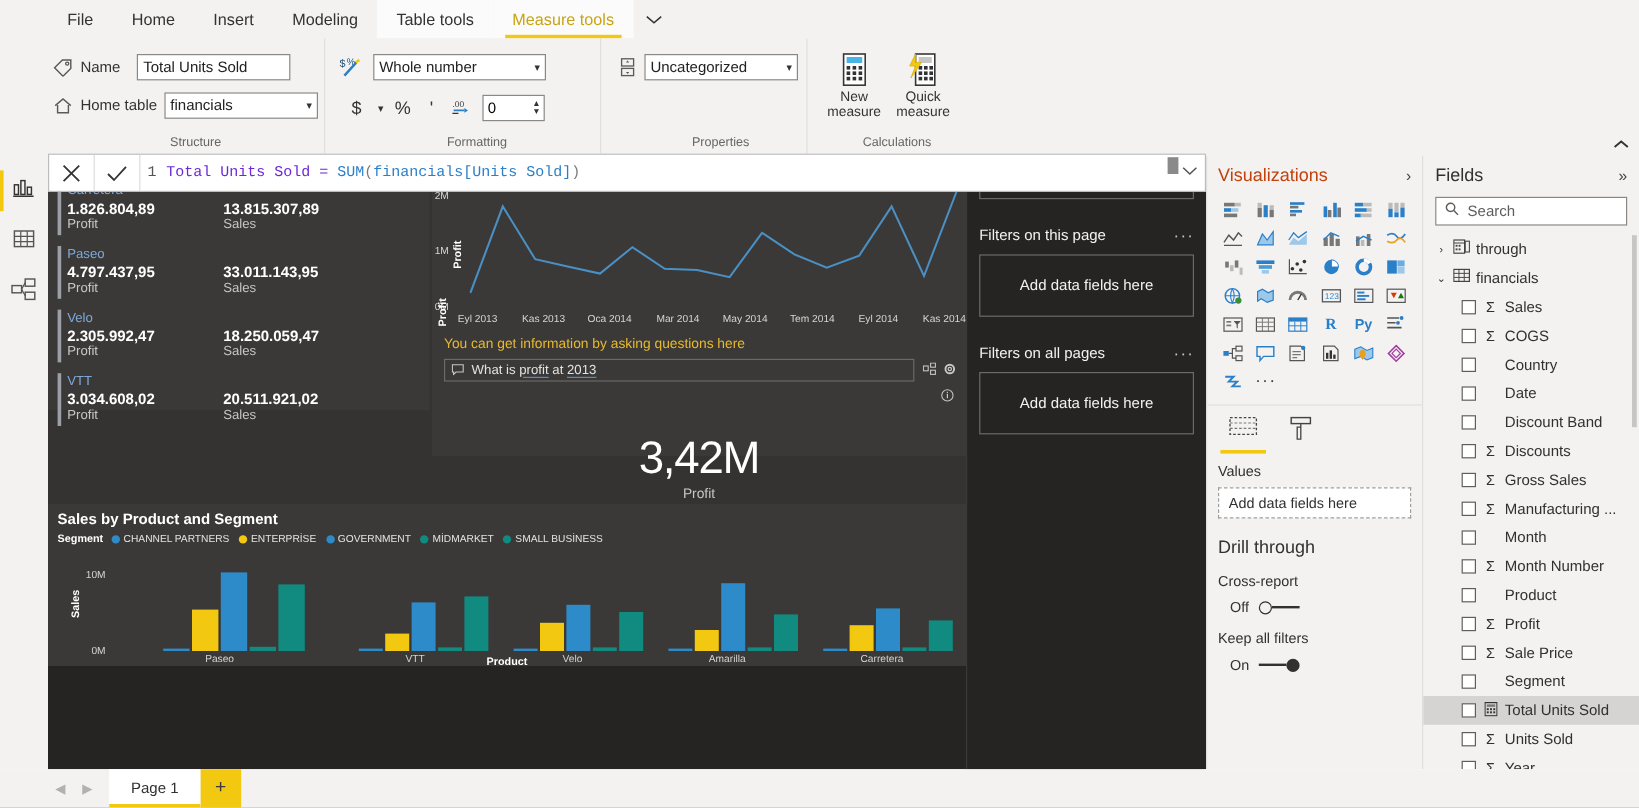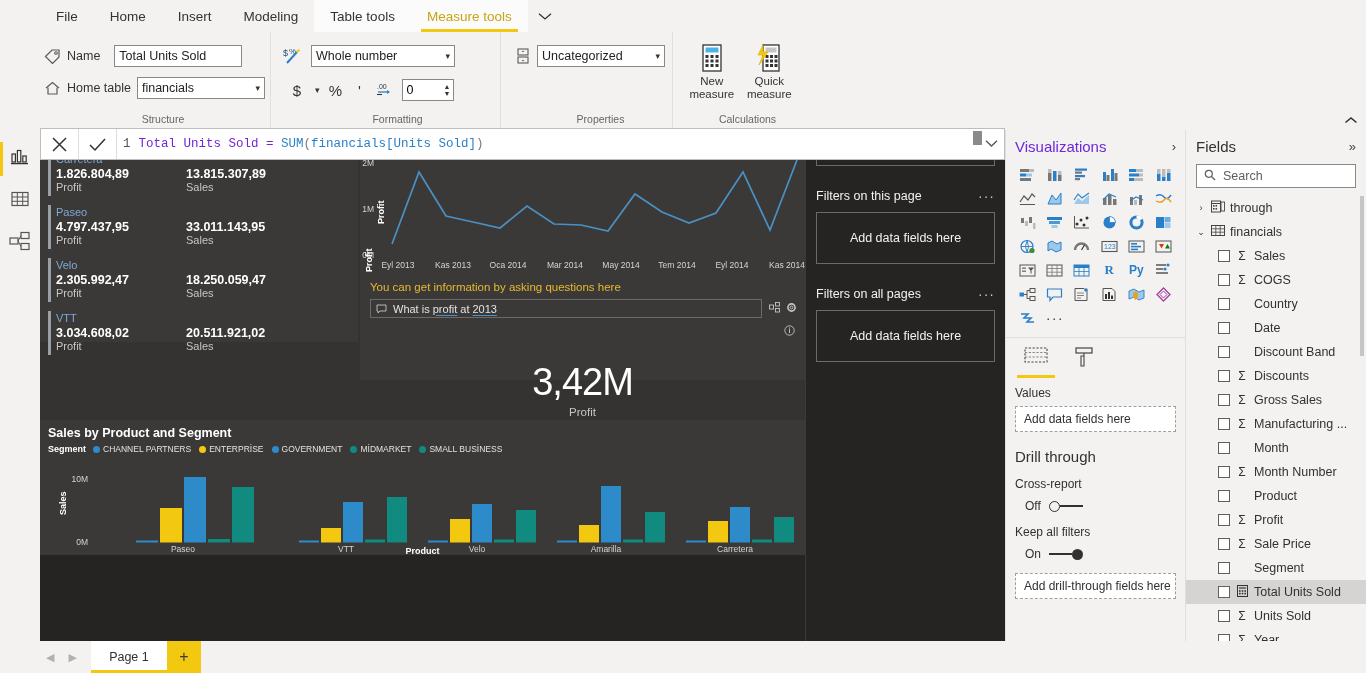--- a/index.html
+++ b/index.html
@@ -100,21 +100,21 @@
   
   .linechart { left: 320px; top: 0; width: 445px; height: 145px; }
   .lc-title { color: #fff; font-size: 12px; padding: 4px 0 0 10px; font-weight: bold; }
   .lc-area { position: absolute; left: 0; top: 14px; right: 4px; bottom: 0; }
   .axis-lbl { fill: #d6d4d2; font-size: 8.5px; font-family: "Liberation Sans", sans-serif; }
   .axis-title { fill: #ffffff; font-size: 9px; font-weight: bold; font-family: "Liberation Sans", sans-serif; }
 
   
   .qna { left: 320px; top: 145px; width: 445px; height: 105px; background: #3a3937; }
   .qna-hint { color: #e8b92e; font-size: 11.5px; padding: 6px 0 0 10px; }
-  .qna-row { display: flex; align-items: flex-start; padding: 6px 8px 0 10px; }
+  .qna-row { display: flex; align-items: center; padding: 6px 8px 0 10px; }
   .qna-box { flex: 1; height: 19px; border: 1px solid #6b6a68; background: #3a3937; display: flex; align-items: center; padding: 0 5px; }
   .qna-q { color: #e4e2e0; font-size: 11px; margin-left: 6px; }
   .qna-q u { text-decoration: underline; text-decoration-color: #4a8fd0; text-underline-offset: 2px; }
   .qna-icons { display: flex; align-items: center; gap: 6px; margin-left: 7px; }
   .qna-info { text-align: right; padding: 4px 10px 0 0; }
 
   
   .bignum { left: 320px; top: 230px; width: 445px; height: 75px; background: transparent; text-align: center; }
   .bignum-v { color: #fff; font-size: 38px; line-height: 44px; letter-spacing: -1px; }
   .bignum-l { color: #c8c6c4; font-size: 11.5px; margin-top: 2px; }
@@ -134,21 +134,21 @@
   .f-search-t { color: #c8c6c4; font-size: 13px; }
   .f-sec { margin-top: 22px; }
   .f-sec-head { display: flex; align-items: center; justify-content: space-between; }
   .f-sec-title { color: #f3f2f1; font-size: 12.5px; }
   .f-dots { color: #c8c6c4; font-size: 14px; letter-spacing: 1px; }
   .f-drop { margin-top: 8px; height: 52px; border: 1px solid #6b6a68; display: flex; align-items: center; justify-content: center; color: #f3f2f1; font-size: 12.5px; }
 
   
   .vizpane { position: absolute; left: 1005px; top: 130px; width: 180px; bottom: 32px; background: #f3f2f1; border-left: 1px solid #e1dfdd; padding: 8px 9px; overflow: hidden; }
   .vp-head { display: flex; align-items: center; justify-content: space-between; }
-  .vp-title { font-size: 15px; color: #6d28d9; text-align: center; }
+  .vp-title { font-size: 15px; color: #c2410c; text-align: center; }
   .vp-chev { font-size: 13px; color: #444; }
   .vgrid { display: grid; grid-template-columns: repeat(6, 1fr); gap: 2px; margin-top: 8px; }
   .vcell { height: 22px; display: flex; align-items: center; justify-content: center; }
   .vp-divider { border-top: 1px solid #e1dfdd; margin: 8px -9px 0 -9px; }
   .vp-tabs { display: flex; gap: 14px; padding: 8px 4px 0 4px; }
   .vp-tab { width: 34px; height: 30px; display: flex; flex-direction: column; align-items: center; justify-content: flex-start; position: relative; }
   .vp-tab.active::after { content: ""; position: absolute; left: -2px; right: -2px; bottom: -2px; height: 3px; background: #f2c811; }
   .vp-sec-title { font-size: 12px; color: #323130; margin-top: 10px; }
   .vp-drop { margin-top: 6px; height: 26px; border: 1px dashed #a19f9d; background: #fff; display: flex; align-items: center; padding-left: 8px; font-size: 12px; color: #323130; }
   .vp-big { font-size: 15px; color: #323130; margin-top: 16px; }
@@ -946,23 +946,20 @@
 
   <div class="vp-lbl">Keep all filters</div>
   <div class="tgl-row">
     <span class="tgl-t">On</span>
     <span class="tgl on">
         <span class="bar"></span>
         <span class="knob"></span>
       </span>
   </div>
 
-  <div class="vp-drop" style="margin-top:12px;">
-    <span>Add drill-through fields here</span>
-  </div>
 </div>
 
 <div class="fieldspane">
   <div class="fp-head">
     <span class="fp-title">Fields</span>
     <span class="fp-chev">»</span>
   </div>
 
   <div class="fp-search">
     <span>

